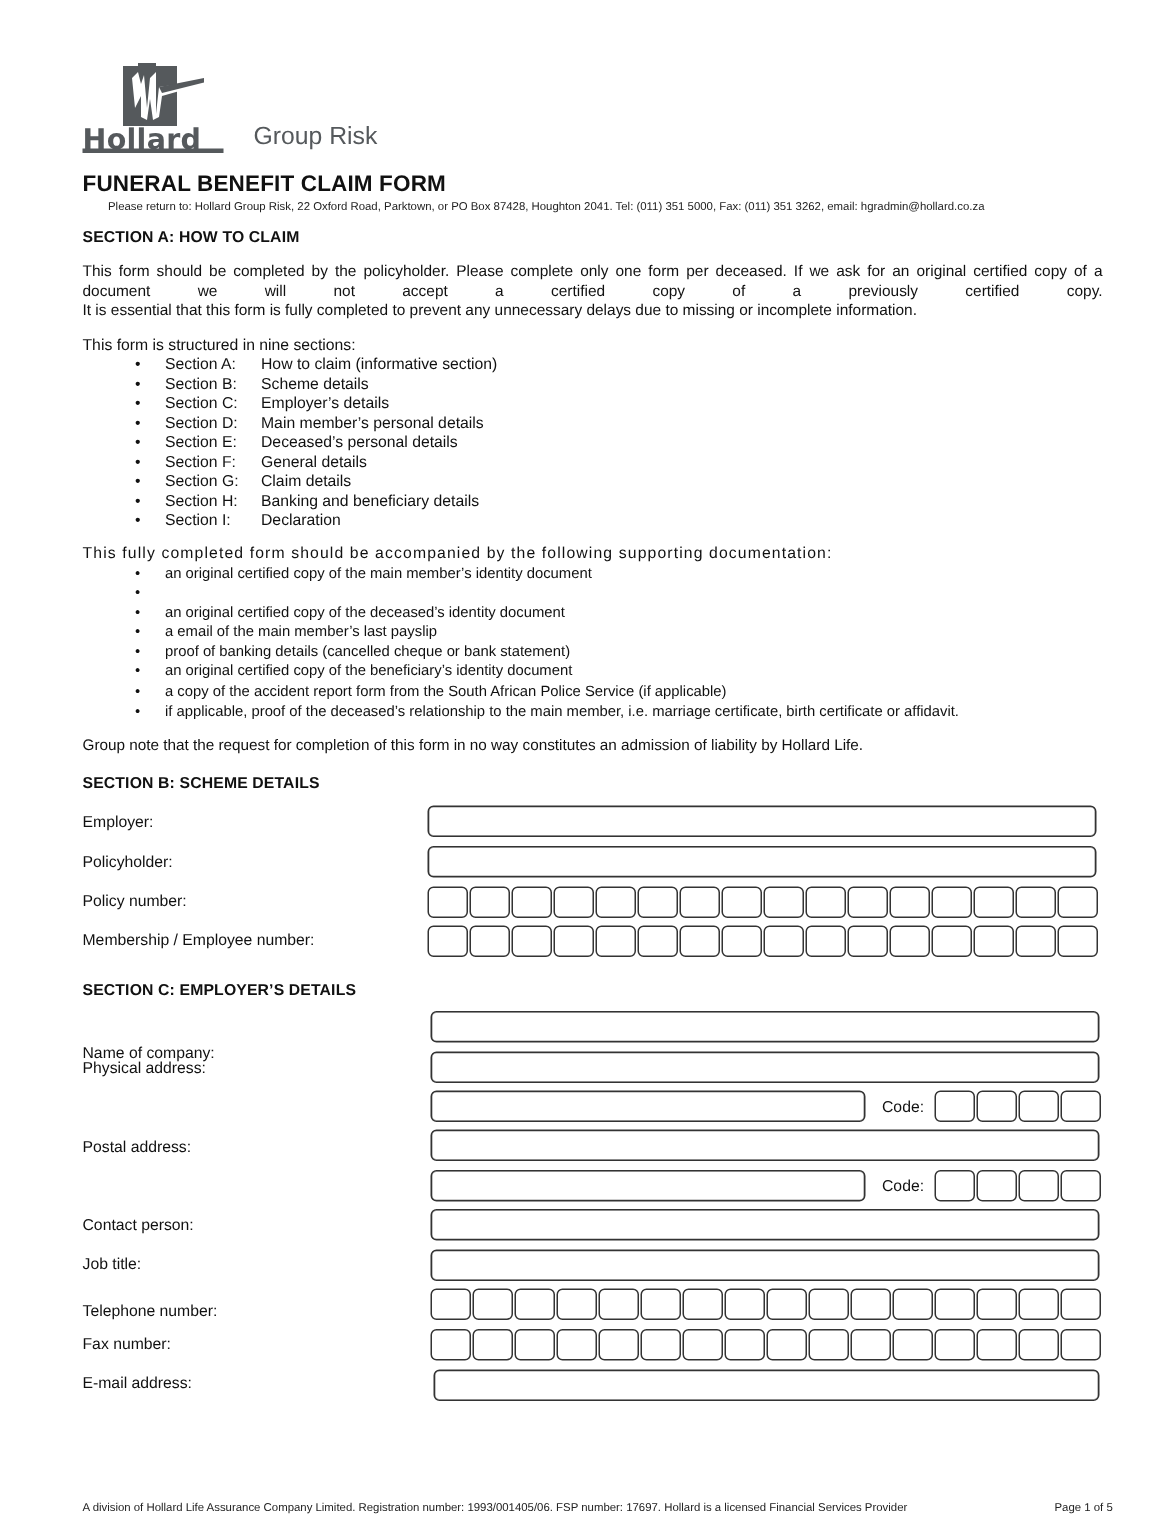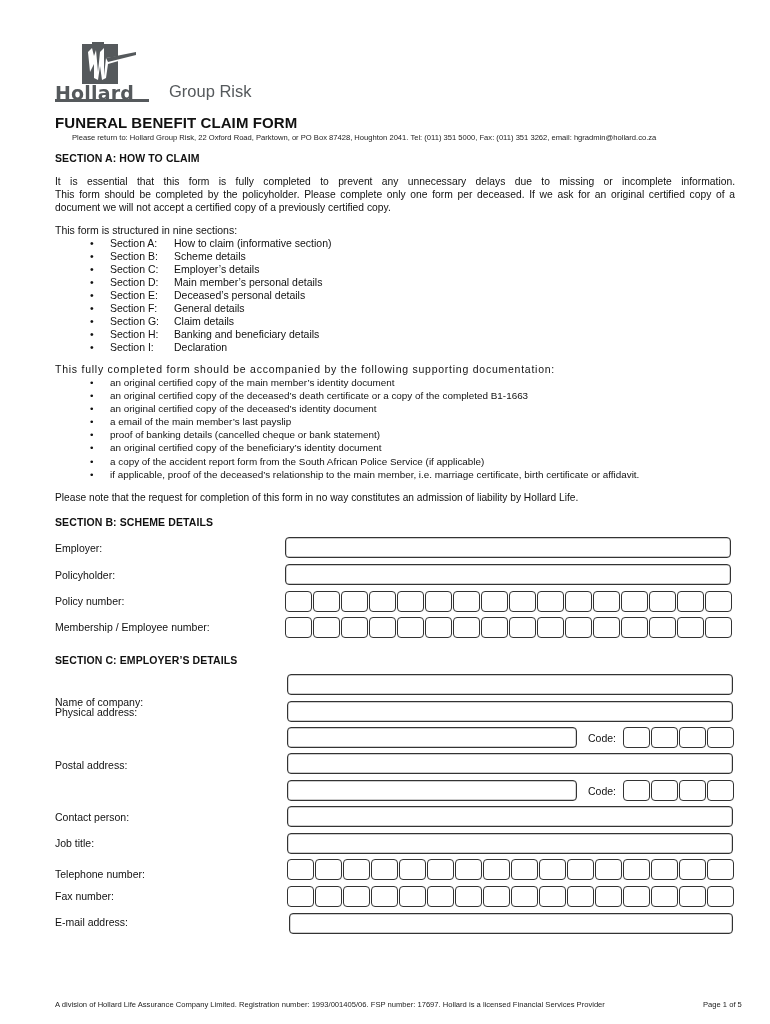--- a/index.html
+++ b/index.html
@@ -58,22 +58,22 @@
 </div>
 <div class="abs logo-word">Hollard</div>
 <div class="abs logo-underline"></div>
 <div class="abs logo-sub">Group Risk</div>
 
 <div class="abs title">FUNERAL BENEFIT CLAIM FORM</div>
 <div class="abs return">Please return to: Hollard Group Risk, 22 Oxford Road, Parktown, or PO Box 87428, Houghton 2041. Tel: (011) 351 5000, Fax: (011) 351 3262,  email: hgradmin@hollard.co.za</div>
 
 <div class="abs section-head" style="top:152px;">SECTION A:  HOW TO CLAIM</div>
 <div class="abs para" style="top:175px;">
+  <p>This form should be completed by the policyholder.  Please complete only one form per deceased. If we ask for an original certified copy of a document we will not accept a certified copy of a previously certified copy.</p>
   <p>It is essential that this form is fully completed to prevent any unnecessary delays due to missing or incomplete information.</p>
-  <p>This form should be completed by the policyholder.  Please complete only one form per deceased. If we ask for an original certified copy of a document we will not accept a certified copy of a previously certified copy.</p>
 </div>
 
 <div class="abs sub-head" style="top:224px;">This form is structured in nine sections:</div>
 <ul class="abs sections" style="top:237px;">
   <li>
       <span class="bullet">•</span>
       <span class="sec">Section A:</span>
       <span>How to claim (informative section)</span>
     </li>
   <li>
@@ -119,21 +119,20 @@
 </ul>
 
 <div class="abs sub-head spaced" style="top:363px;">This fully completed form should be accompanied by the following supporting documentation:</div>
 <ul class="abs docs" style="top:376px;">
   <li>
       <span class="bullet">•</span>
       <span>an original certified copy of the main member’s identity document</span>
     </li>
   <li>
       <span class="bullet">•</span>
-      <span>an original certified copy of the deceased’s death certificate or a copy of the completed B1-1663</span>
     </li>
   <li>
       <span class="bullet">•</span>
       <span>an original certified copy of the deceased’s identity document</span>
     </li>
   <li>
       <span class="bullet">•</span>
       <span>a email of the main member’s last payslip</span>
     </li>
   <li>
@@ -147,21 +146,21 @@
   <li>
       <span class="bullet">•</span>
       <span>a copy of the accident report form from the South African Police Service (if applicable)</span>
     </li>
   <li>
       <span class="bullet">•</span>
       <span>if applicable, proof of the deceased’s relationship to the main member, i.e. marriage certificate, birth certificate or affidavit.</span>
     </li>
 </ul>
 
-<div class="abs note">Please note that the request for completion of this form in no way constitutes an admission of liability by Hollard Life.</div>
+<div class="abs note">Group note that the request for completion of this form in no way constitutes an admission of liability by Hollard Life.</div>
 
 <div class="abs section-head" style="top:516px;">SECTION B:  SCHEME DETAILS</div>
 
 <div class="abs field-label" style="top:542px;">Employer:</div>
 <div class="box" style="left:285px; top:537px; width:446px; height:21px;"></div>
 
 <div class="abs field-label" style="top:569px;">Policyholder:</div>
 <div class="box" style="left:285px; top:564px; width:446px; height:21px;"></div>
 
 <div class="abs field-label" style="top:595px;">Policy number:</div>

